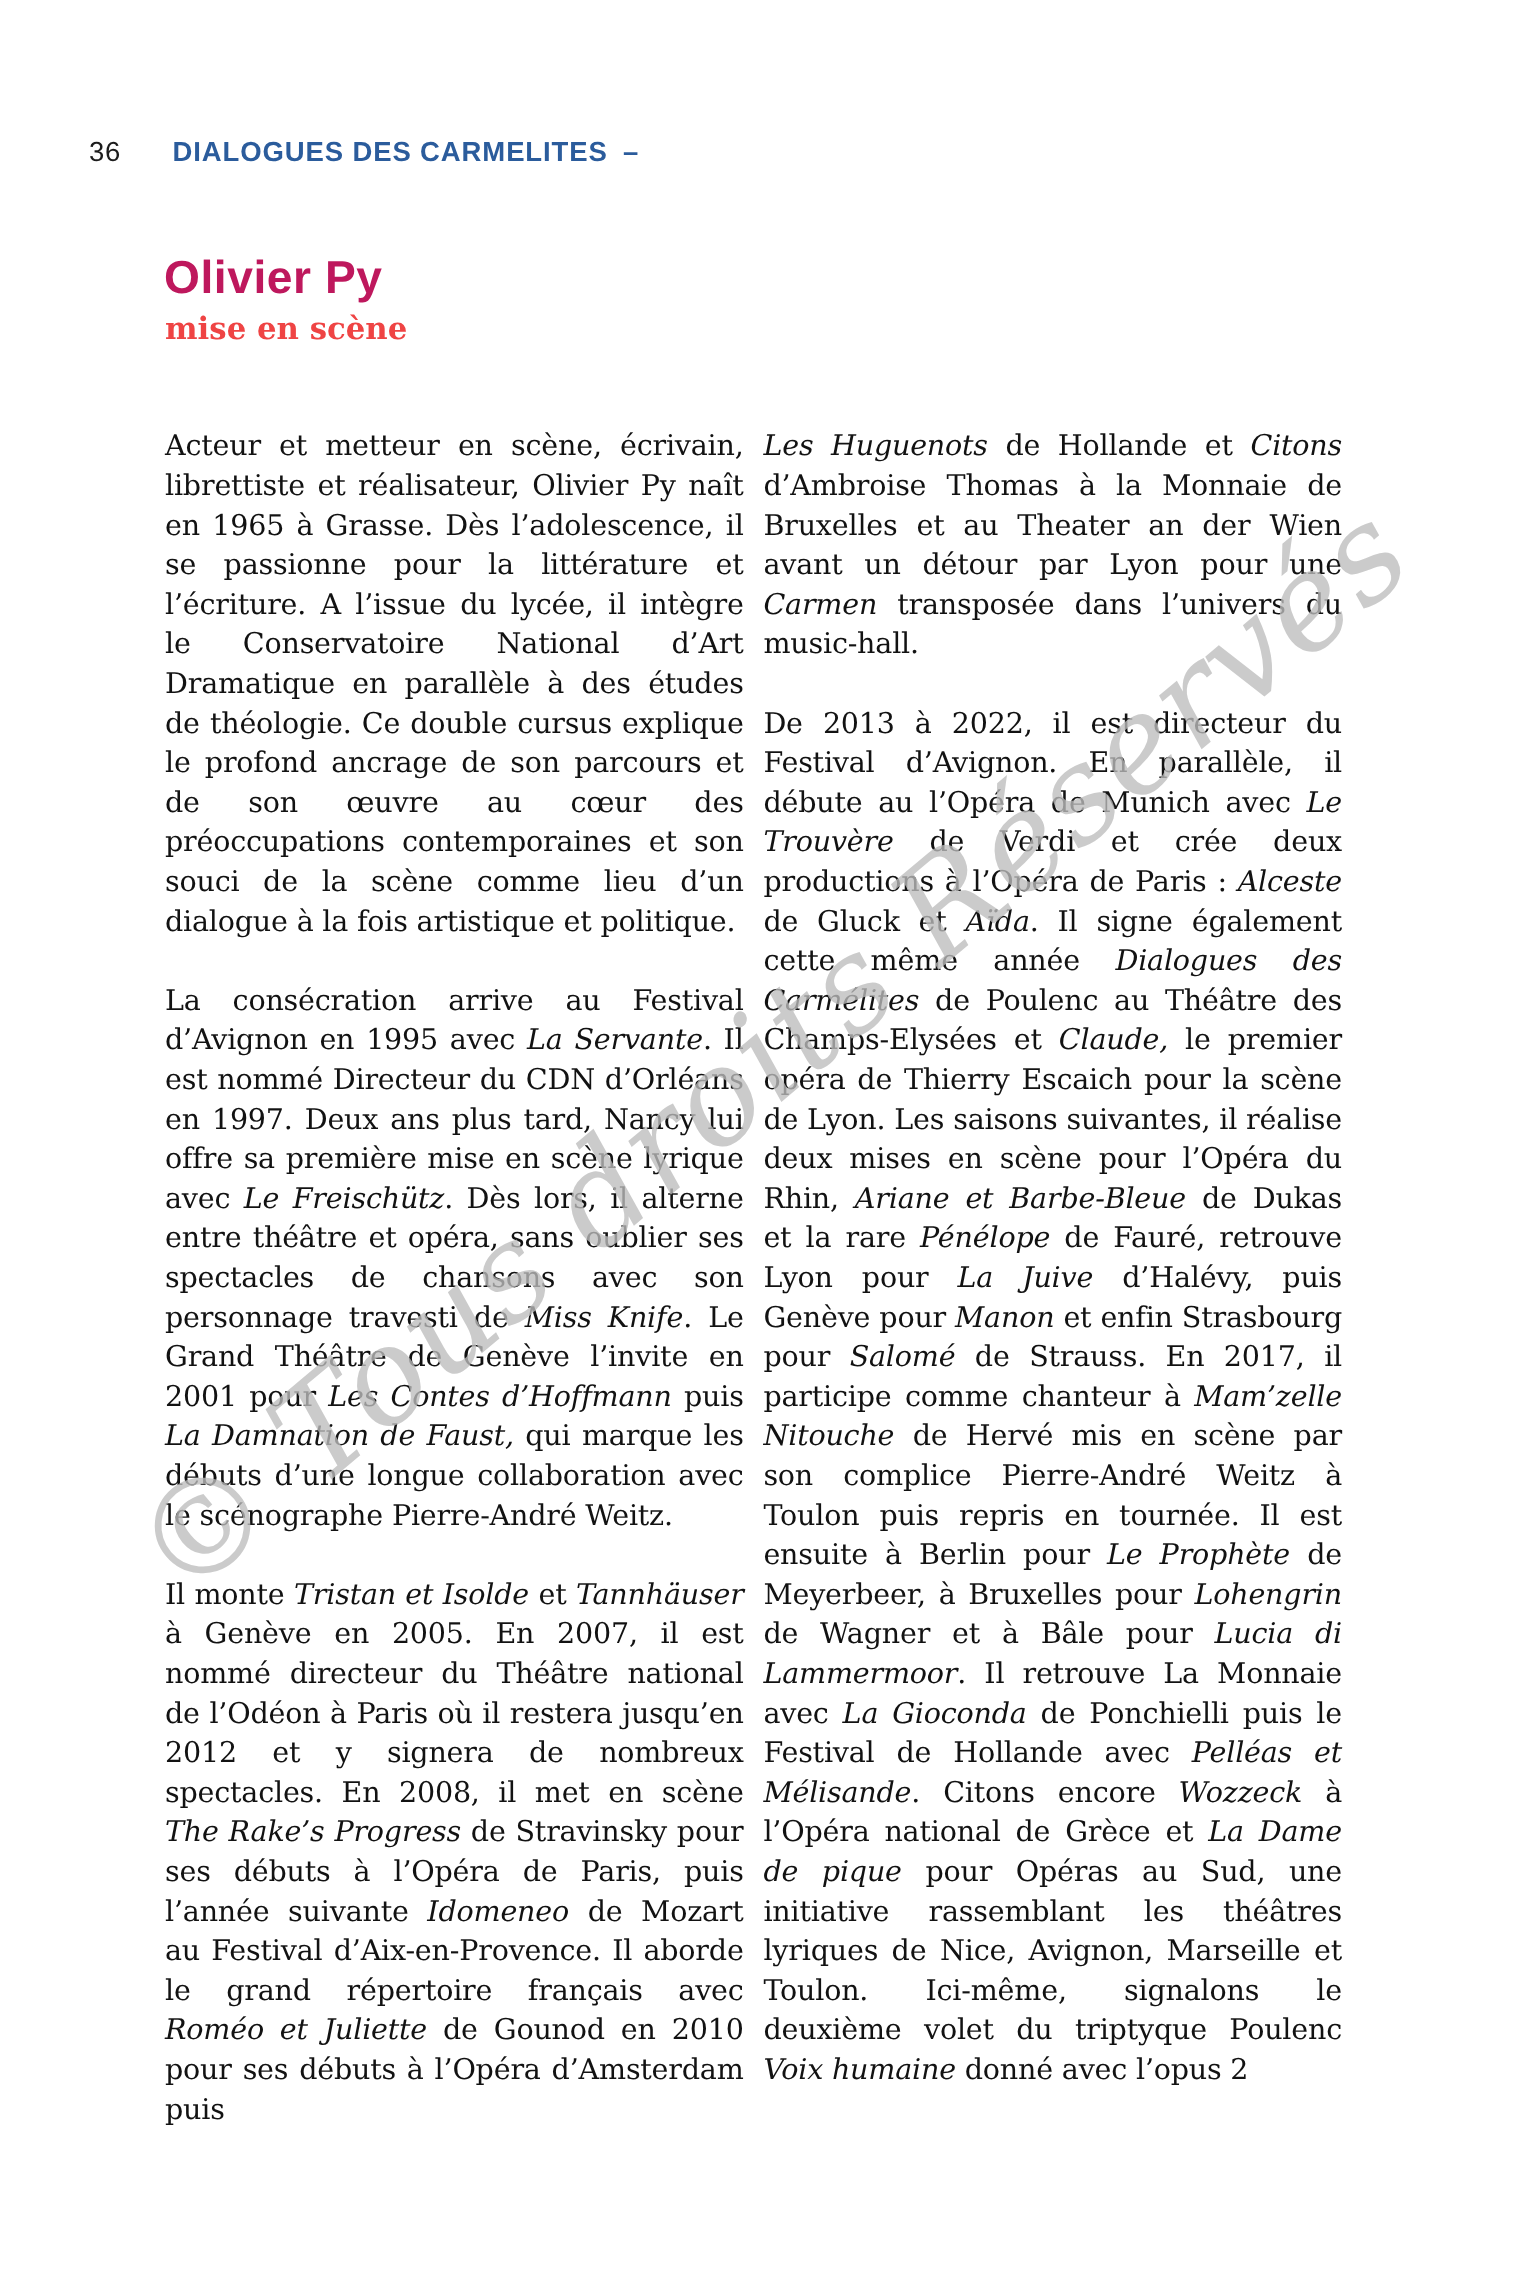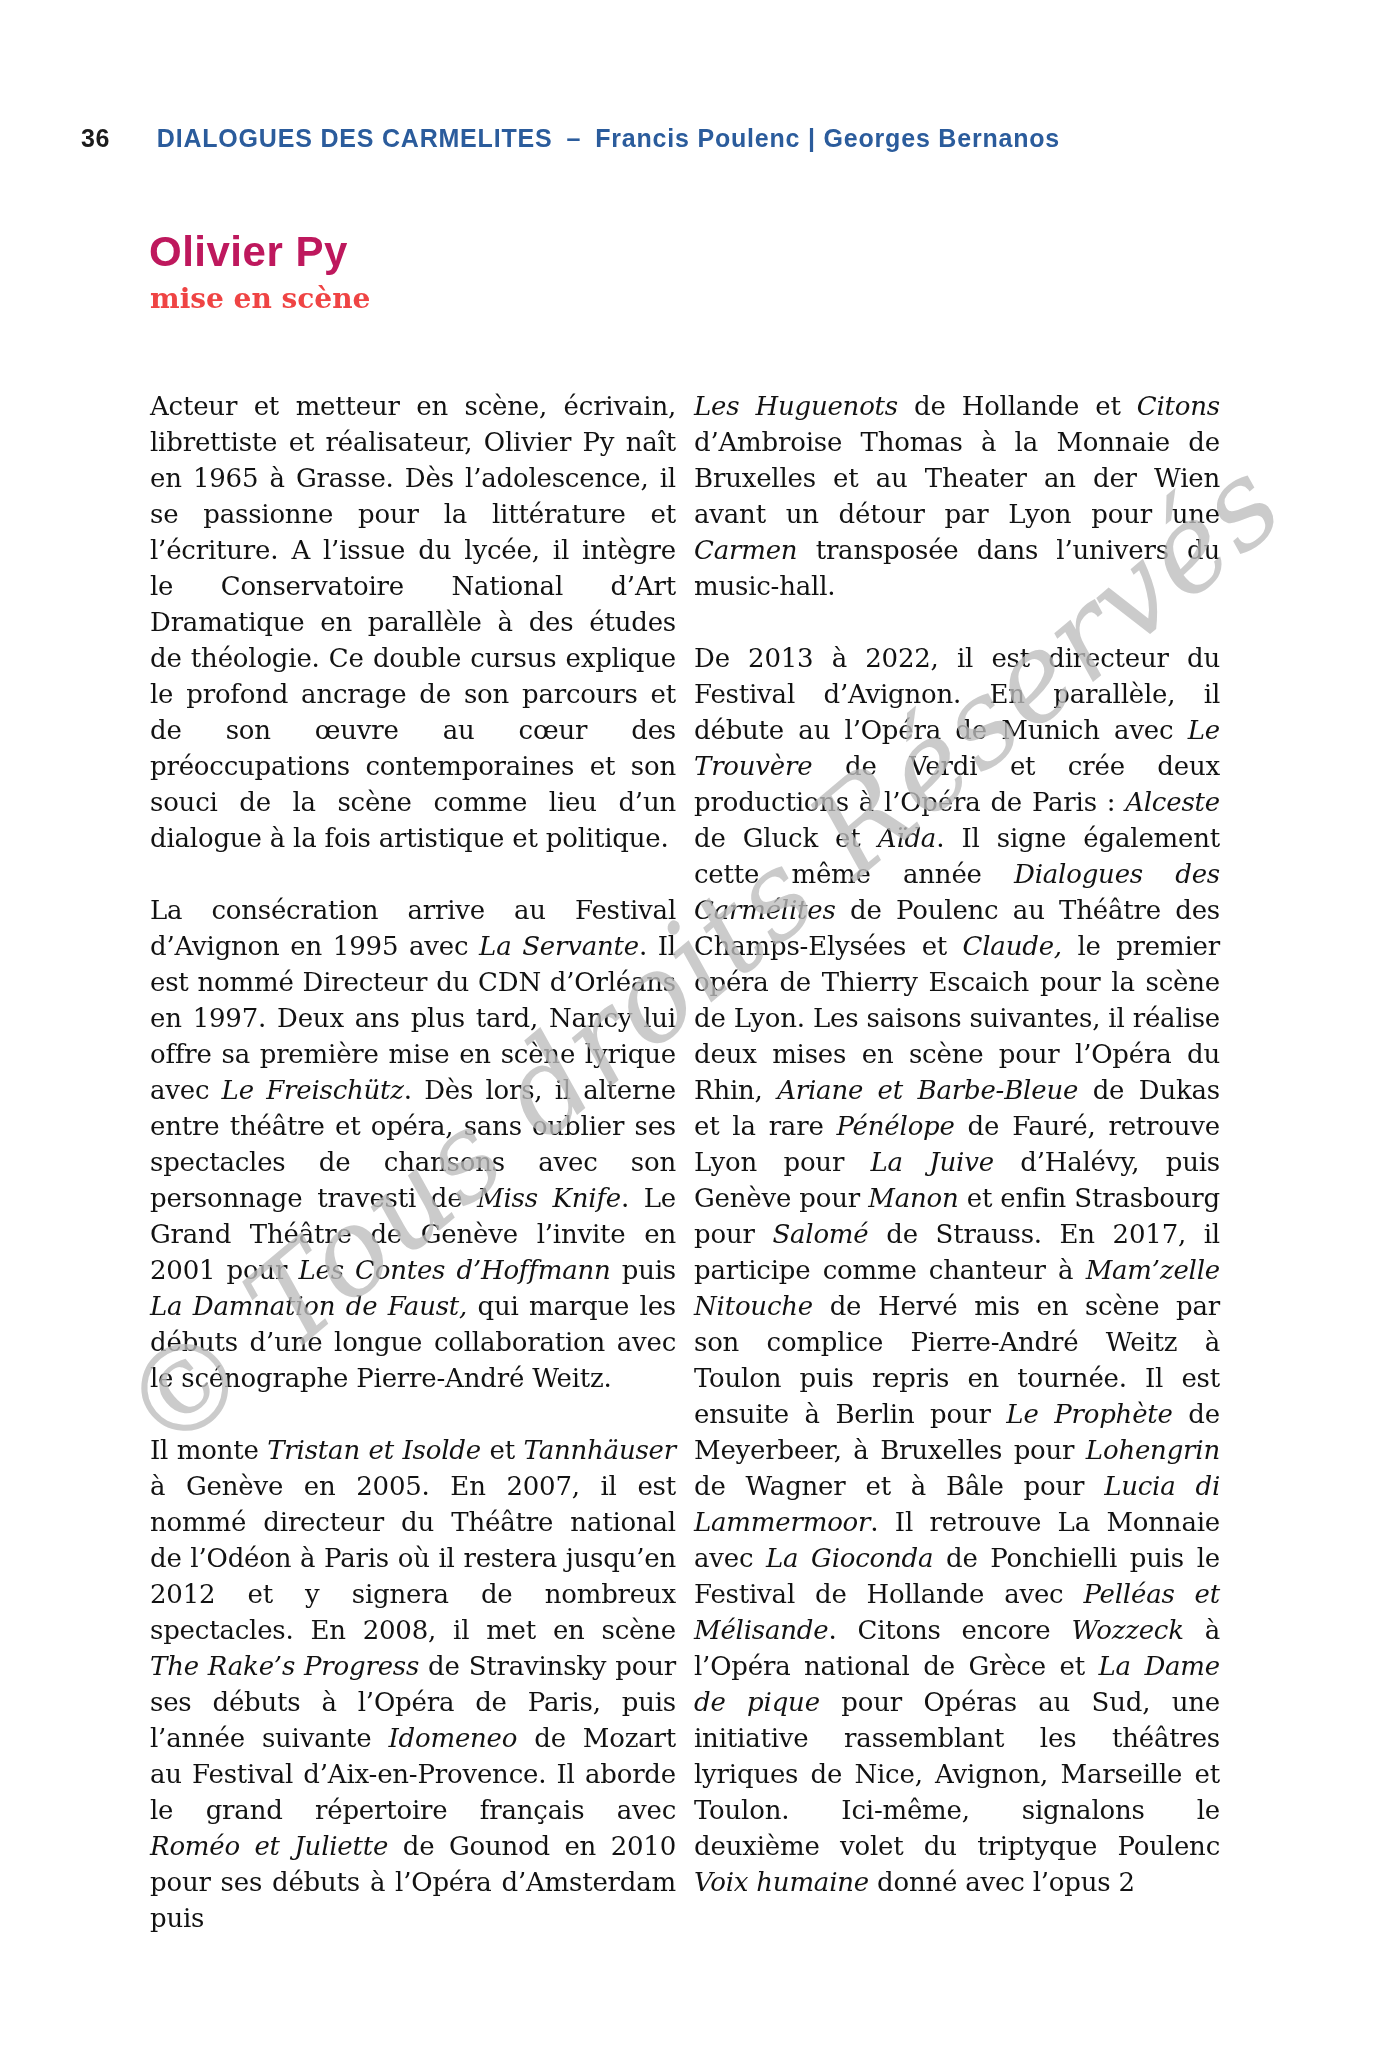--- a/index.html
+++ b/index.html
@@ -22,21 +22,21 @@
     position: absolute;
     left: 81px; top: 124px;
     display: flex; align-items: baseline;
     font-family: "Liberation Sans", sans-serif;
     font-size: 25px;
     letter-spacing: 0.8px;
     white-space: nowrap;
   }
   .pagenum {
     color: #1c1c1c;
-    font-weight: 700;
+    font-weight: 400;
     margin-right: 47px;
     letter-spacing: 0.5px;
   }
   .runhead .blue { color: #2b5c9c; font-weight: 600; }
   .runhead .sep { margin: 0 14px; font-weight: 600; color: #2b5c9c; }
 
   
   .title {
     position: absolute;
     left: 149px; top: 228px;
@@ -93,21 +93,20 @@
 </style>
 </head>
 <body>
 
 <div class="page">
 
   <div class="runhead">
     <span class="pagenum">36</span>
     <span class="blue">DIALOGUES DES CARMELITES</span>
     <span class="sep">–</span>
-    <span class="blue">Francis Poulenc | Georges Bernanos</span>
   </div>
 
   <div class="title">Olivier Py</div>
   <div class="subtitle">mise en scène</div>
 
   <div class="content">
     <div class="col">
         <p class="para"><span>Acteur et metteur en scène, écrivain, librettiste et réalisateur, Olivier Py naît en 1965 à Grasse. Dès l’adolescence, il se passionne pour la littérature et l’écriture. A l’issue du lycée, il intègre le Conservatoire National d’Art Dramatique en parallèle à des études de théologie. Ce double cursus explique le profond ancrage de son parcours et de son œuvre au cœur des préoccupations contemporaines et son souci de la scène comme lieu d’un dialogue à la fois artistique et politique.</span></p>
         <p class="para"><span>La consécration arrive au Festival d’Avignon en 1995 avec </span><em>La Servante</em><span>. Il est nommé Directeur du CDN d’Orléans en 1997. Deux ans plus tard, Nancy lui offre sa première mise en scène lyrique avec </span><em>Le Freischütz</em><span>. Dès lors, il alterne entre théâtre et opéra, sans oublier ses spectacles de chansons avec son personnage travesti de </span><em>Miss Knife</em><span>. Le Grand Théâtre de Genève l’invite en 2001 pour </span><em>Les Contes d’Hoffmann</em><span> puis </span><em>La Damnation de Faust,</em><span> qui marque les débuts d’une longue collaboration avec le scénographe Pierre-André Weitz.</span></p>
         <p class="para"><span>Il monte </span><em>Tristan et Isolde</em><span> et </span><em>Tannhäuser</em><span> à Genève en 2005. En 2007, il est nommé directeur du Théâtre national de l’Odéon à Paris où il restera jusqu’en 2012 et y signera de nombreux spectacles. En 2008, il met en scène </span><em>The Rake’s Progress</em><span> de Stravinsky pour ses débuts à l’Opéra de Paris, puis l’année suivante </span><em>Idomeneo</em><span> de Mozart au Festival d’Aix-en-Provence. Il aborde le grand répertoire français avec </span><em>Roméo et Juliette</em><span> de Gounod en 2010 pour ses débuts à l’Opéra d’Amsterdam puis</span></p>

